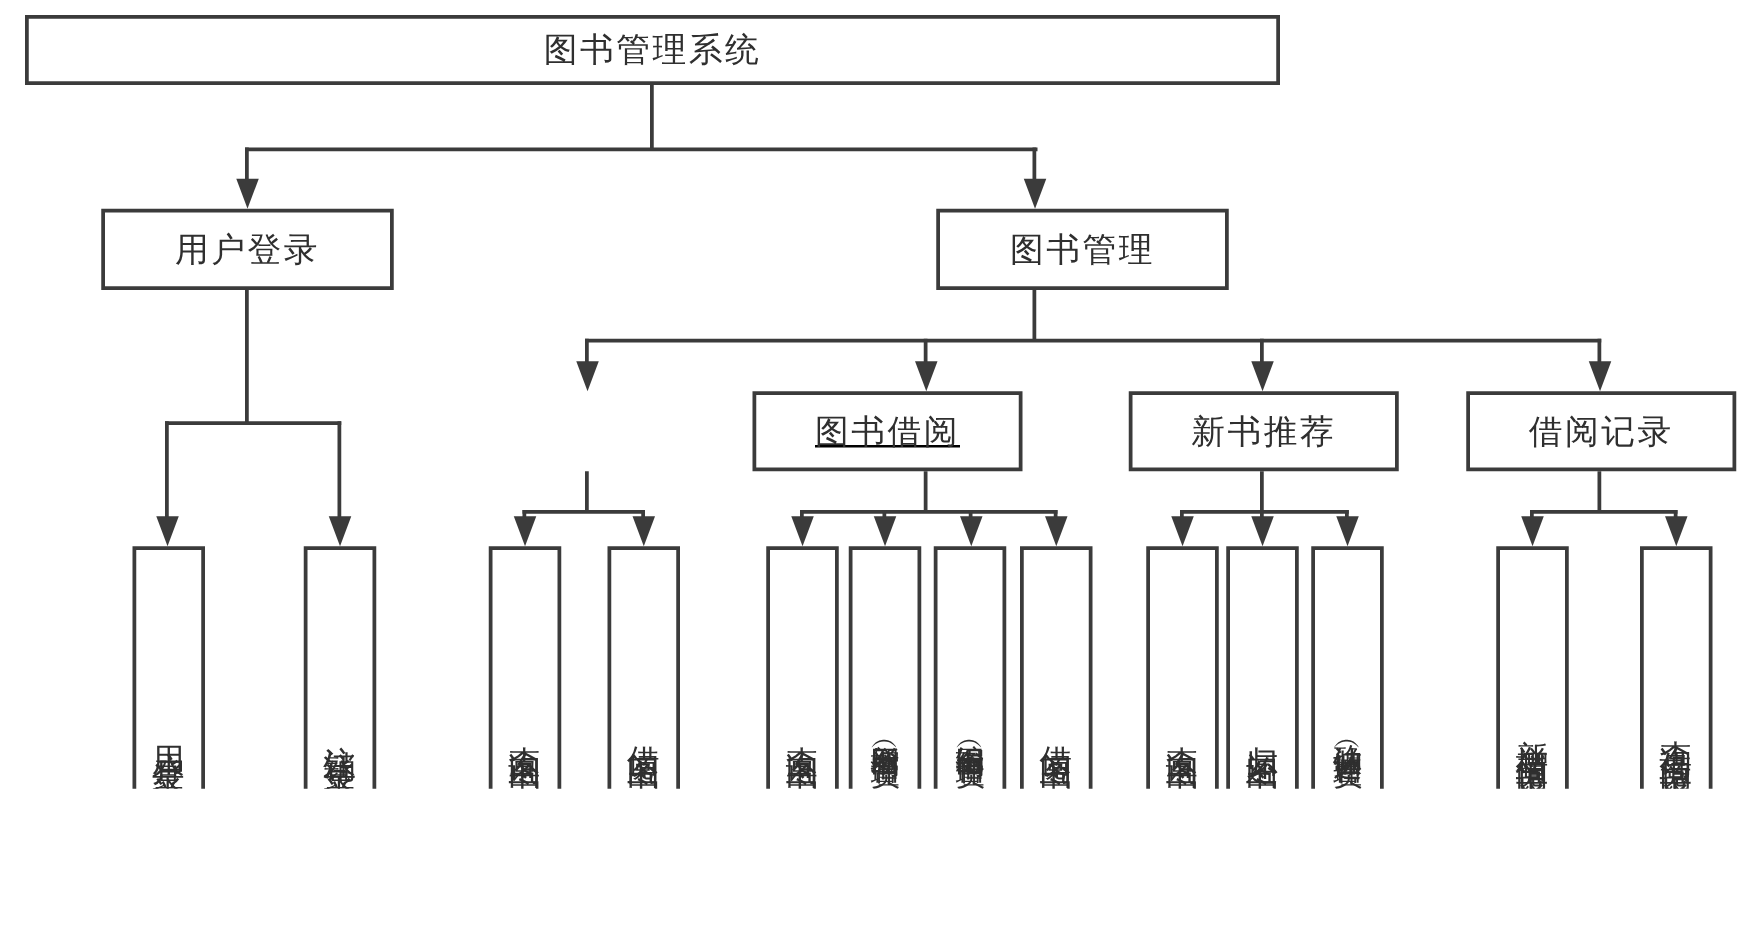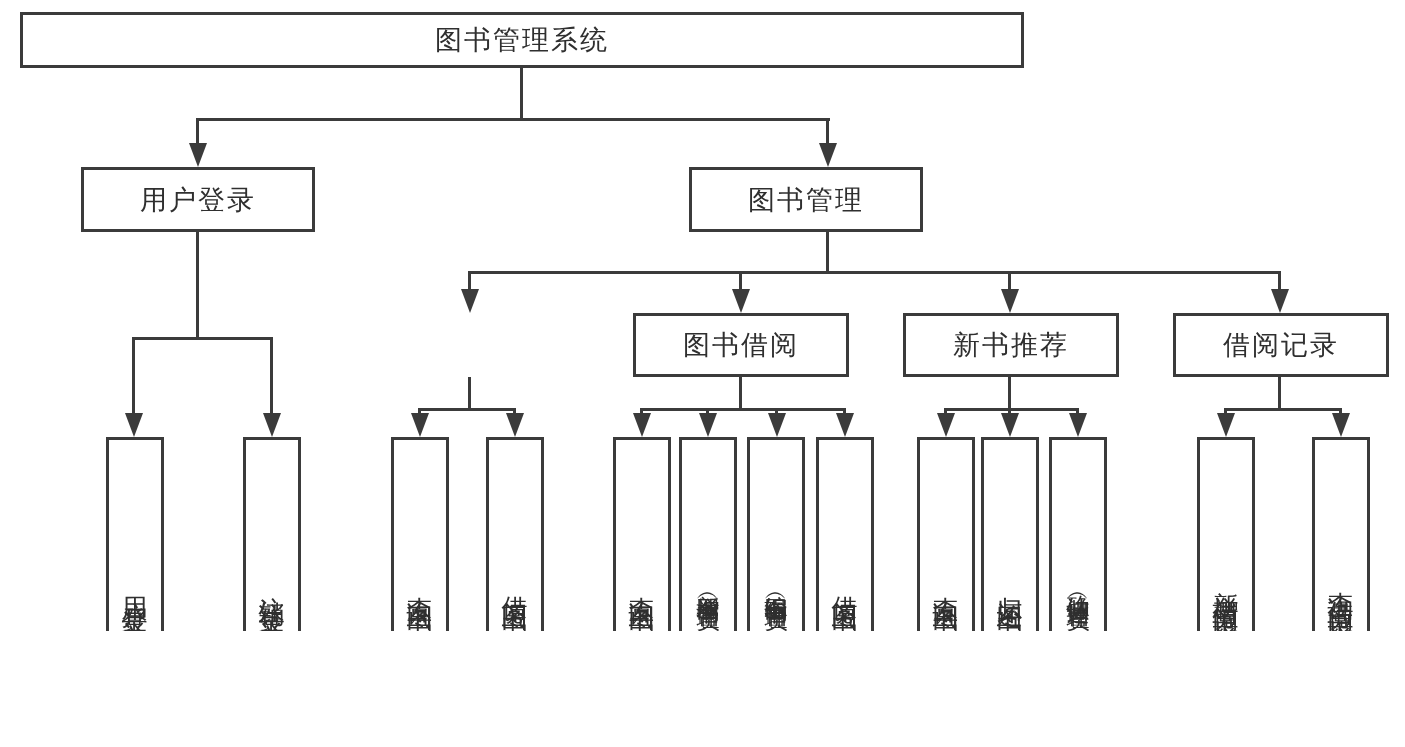--- a/index.html
+++ b/index.html
@@ -77,25 +77,25 @@
 
 <div class="canvas">
 
   <div class="box" style="left:20px;top:12px;width:1004px;height:56px;">
     <span class="hlabel">图书管理系统</span>
   </div>
 
   <div class="box l2" style="left:81px;">
     <span class="hlabel">用户登录</span>
   </div>
-  <div class="box l2" style="left:689px;">
+  <div class="box l2" style="left:749px;">
     <span class="hlabel">图书管理</span>
   </div>
 
-  <div class="box l3" style="left:633px;">
+  <div class="box l3" style="left:602px;text-decoration:underline;">
     <span class="hlabel">图书借阅</span>
   </div>
   <div class="box l3" style="left:903px;">
     <span class="hlabel">新书推荐</span>
   </div>
   <div class="box l3" style="left:1173px;align-items:center;">
     <span class="hlabel">借阅记录</span>
   </div>
 
   <div class="box leaf" style="left:106px;">

